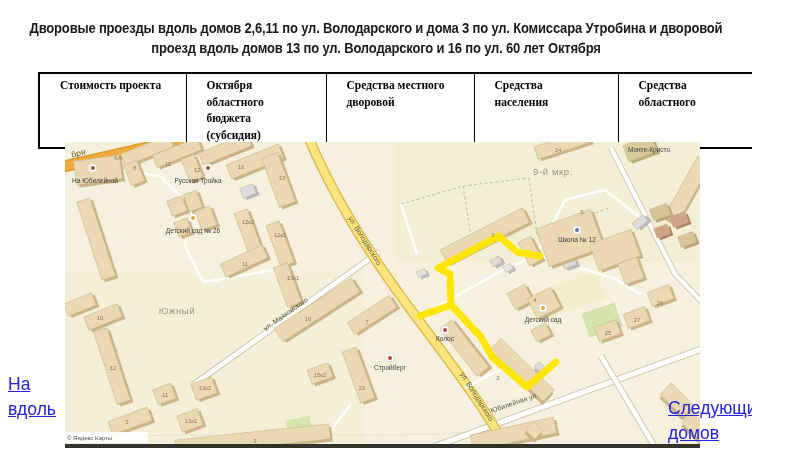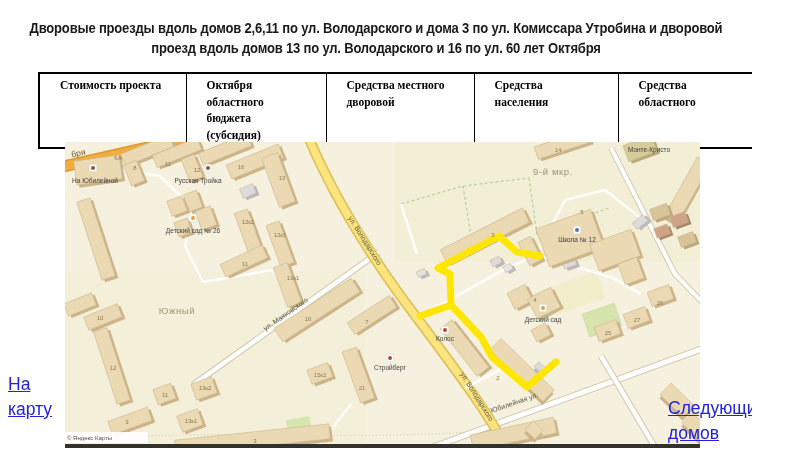--- a/index.html
+++ b/index.html
@@ -429,16 +429,16 @@
 
       <g>
         <rect x="-3" y="290" width="86" height="11" fill="#ffffff" opacity="0.92"></rect>
         <text x="2" y="298" class="ml-attr">© Яндекс Карты</text>
       </g>
 
       <rect x="0" y="302" width="635" height="4" fill="#33332e"></rect>
     </svg>
   </div>
 
-  <a class="lnk lnk-left">На карту</a>
+  <a class="lnk lnk-left">На вдоль</a>
   <a class="lnk lnk-right">Следующий домов</a>
 
 </div>
 
 </body></html>

